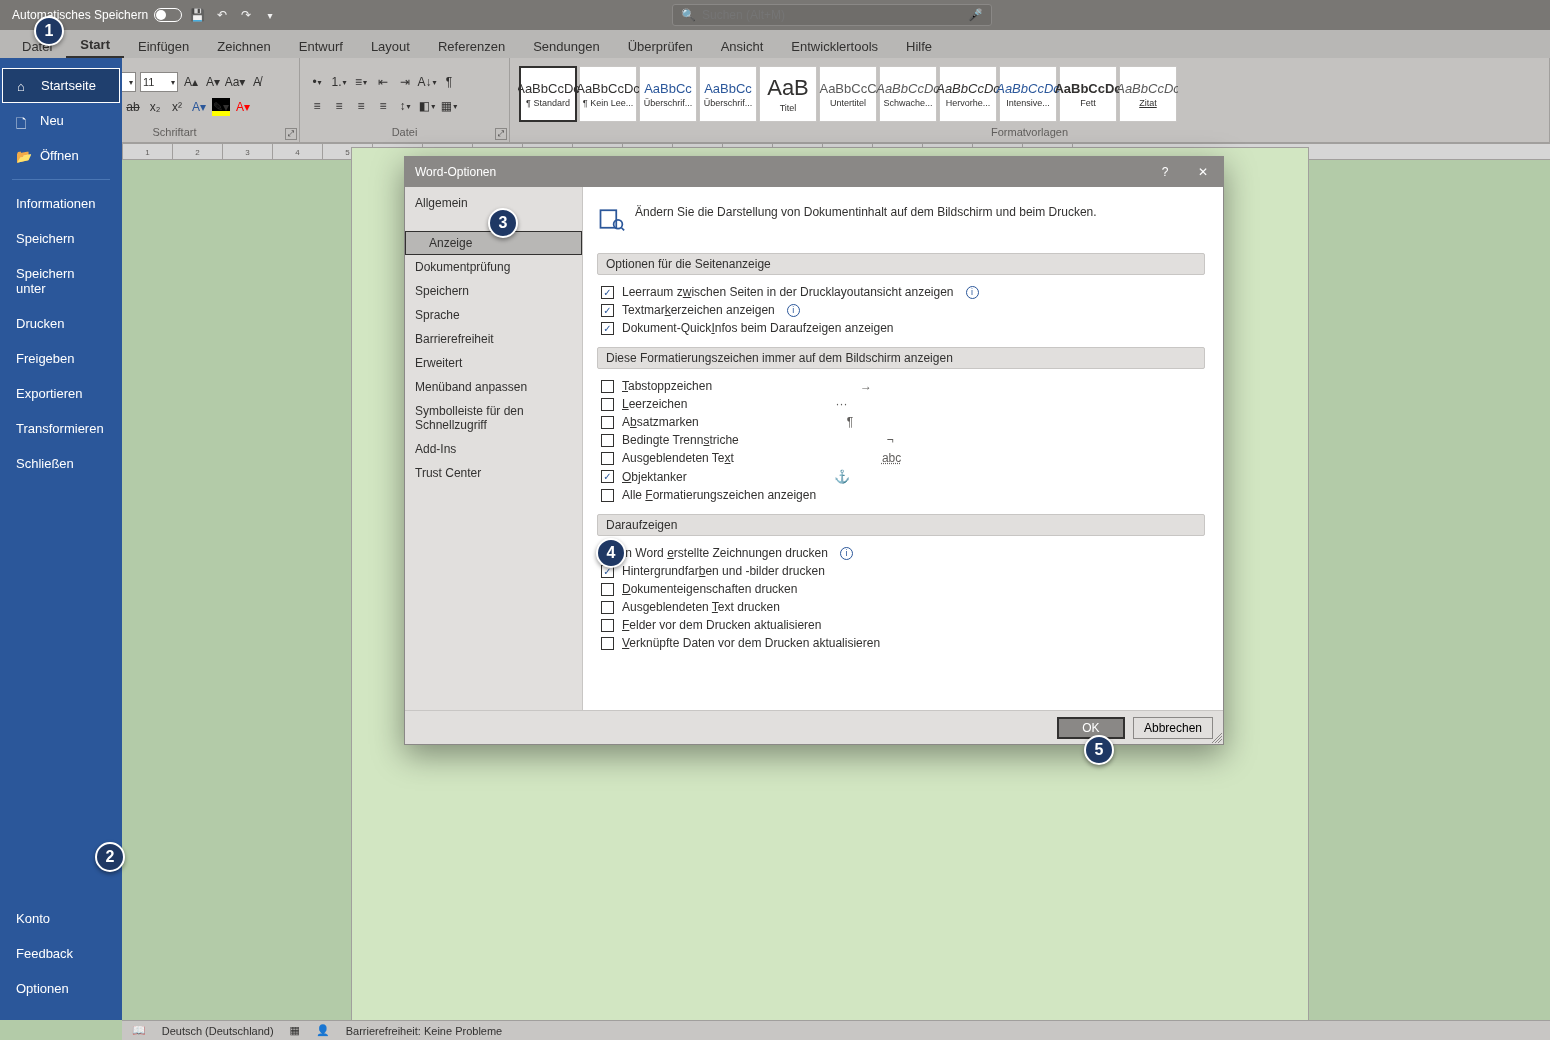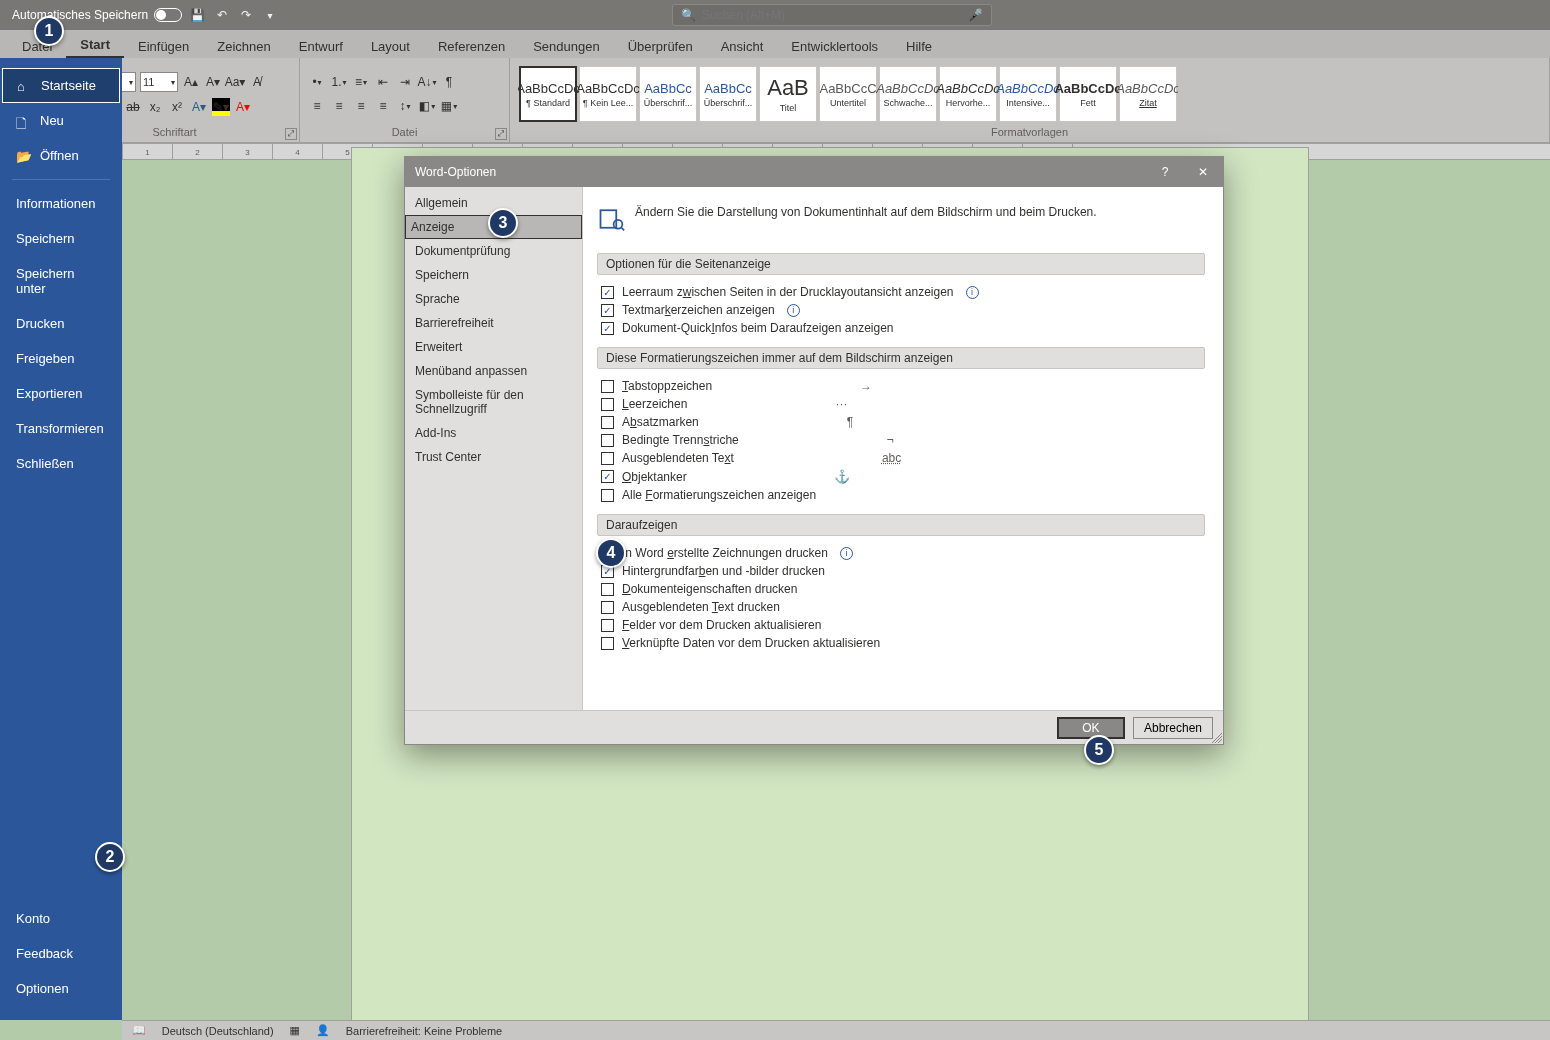--- a/index.html
+++ b/index.html
@@ -59,21 +59,21 @@
 
 
 .dlg-mask { position:absolute; left:404px; top:156px; width:820px; height:589px; z-index:20;}
 .dlg { width:100%; height:100%; background:#f3f2f1; border:1px solid #8a8886; box-shadow:0 10px 30px rgba(0,0,0,.4); display:flex; flex-direction:column;}
 .dlg-title { height:30px; background:#8a8886; color:#fff; display:flex; align-items:center; padding:0 10px; font-size:12px; position:relative;}
 .dlg-title-actions { margin-left:auto; display:flex; gap:18px;}
 .dlg-title-actions span { cursor:pointer; width:20px; text-align:center;}
 .dlg-body { flex:1; display:flex; min-height:0;}
 .dlg-nav { width:178px; background:#e1dfdd; border-right:1px solid #c8c6c4; padding-top:4px; font-size:12px;}
 .dlg-nav .item { padding:5px 10px; cursor:pointer; color:#323130;}
-.dlg-nav .item.selected { background:#b8b7b5; border:1px solid #323130; padding:4px 5px; font-weight:400;}
+.dlg-nav .item.selected { background:#b8b7b5; border:1px solid #323130; padding:4px 23px; font-weight:400;margin-top:16px;}
 .dlg-content { flex:1; overflow:auto; background:#fff; }
 .dlg-inner { padding:10px 18px 10px 14px; font-size:12px; color:#323130;}
 .dlg-header { display:flex; align-items:flex-start; gap:10px; padding:8px 0 14px 0;}
 .dlg-header .hicon { width:28px; height:28px; flex-shrink:0;}
 .section-title { background:#e1dfdd; border:1px solid #c8c6c4; padding:3px 8px; font-weight:400; color:#323130; margin-top:6px; border-radius:2px; font-size:12px;}
 .opt-list { padding:8px 4px 4px 4px;}
 .opt { display:flex; align-items:center; gap:8px; padding:2px 0; font-size:12px;}
 .chk { width:13px; height:13px; border:1px solid #323130; background:#fff; display:inline-flex; align-items:center; justify-content:center; font-size:10px; color:#2b579a; flex-shrink:0;}
 .chk.checked::after { content:'✓'; }
 .info-i { width:13px; height:13px; border:1px solid #2b579a; border-radius:50%; color:#2b579a; font-size:9px; display:inline-flex; align-items:center; justify-content:center; margin-left:4px;}

